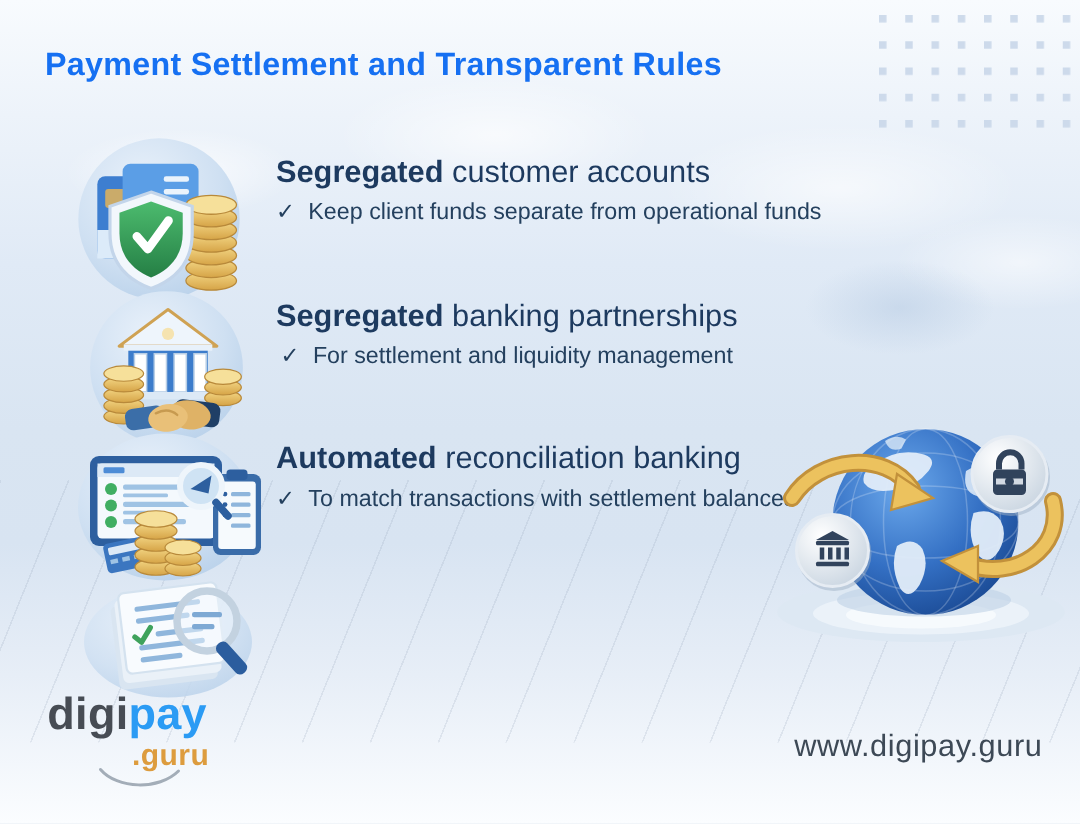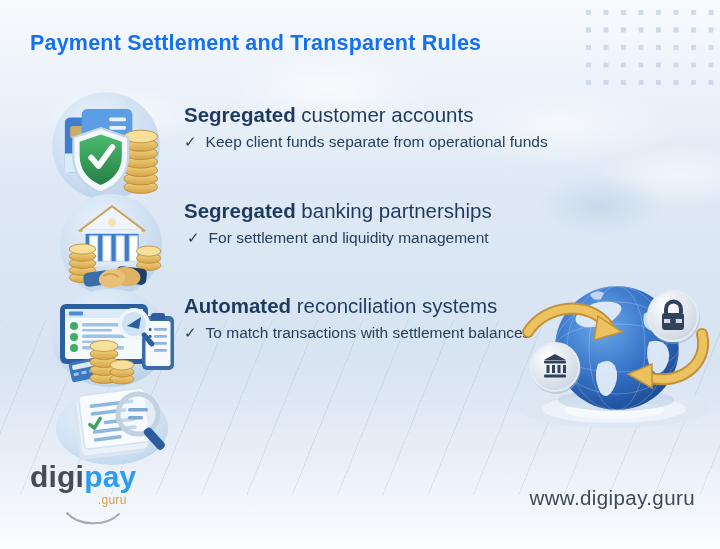--- a/index.html
+++ b/index.html
@@ -28,21 +28,21 @@
   .item-text{position:absolute;left:184px;}
   .item-heading{font-size:20.5px;color:#1d3a5f;line-height:25px;white-space:pre;}
   .item-heading .em{font-weight:700;}
   .item-heading .rest{font-weight:400;}
   .item-detail{margin-top:5px;font-size:15.5px;color:#24405e;line-height:20px;white-space:pre;text-align:center;}
   .item-detail .chk{display:inline-block;margin-right:9px;font-size:15px;}
   .logo{position:absolute;left:30px;top:462px;line-height:1;text-align:center;}
   .logo .word{font-size:30px;font-weight:700;letter-spacing:.2px;}
   .logo .digi{color:#474c54;}
   .logo .pay{color:#2b9bf4;}
-  .logo .tld{display:block;margin:2px 0 0 58px;font-size:12px;font-weight:400;color:#dd9c3e;letter-spacing:.3px;}
+  .logo .tld{display:block;margin:2px 0 0 58px;font-size:20px;font-weight:700;color:#dd9c3e;letter-spacing:.3px;}
   .logo .swoosh{position:absolute;left:34px;top:48px;}
   .website{position:absolute;right:25px;top:486px;font-size:20.5px;color:#3d4956;letter-spacing:.4px;font-weight:400;margin-left:44px;}
   .globe-wrap{position:absolute;left:494px;top:268px;}
 </style>
 </head>
 <body>
 
 <div class="canvas">
 
   <div class="map-watermark"></div>
@@ -196,21 +196,21 @@
       <ellipse cx="58" cy="84" rx="14" ry="5.5" fill="url(#gold)" stroke="#b8893a" stroke-width=".8"></ellipse>
       <ellipse cx="58" cy="76" rx="14" ry="5.5" fill="url(#gold)" stroke="#b8893a" stroke-width=".8"></ellipse>
       <ellipse cx="58" cy="68" rx="14" ry="5.5" fill="url(#gold)" stroke="#b8893a" stroke-width=".8"></ellipse>
       <ellipse cx="58" cy="60" rx="14" ry="5.5" fill="#f6e09a" stroke="#b8893a" stroke-width=".8"></ellipse>
       <ellipse cx="76" cy="93" rx="12" ry="5" fill="url(#gold)" stroke="#b8893a" stroke-width=".8"></ellipse>
       <ellipse cx="76" cy="86" rx="12" ry="5" fill="url(#gold)" stroke="#b8893a" stroke-width=".8"></ellipse>
       <ellipse cx="76" cy="79" rx="12" ry="5" fill="#f6e09a" stroke="#b8893a" stroke-width=".8"></ellipse>
     </g>
   </svg>
   <div class="item-text" style="top:293px">
-    <div class="item-heading"><span class="em">Automated</span><span class="rest"> reconciliation systems</span></div>
+    <div class="item-heading"><span class="em">Automated</span><span class="rest"> reconciliation banking</span></div>
     <div class="item-detail"><span class="chk">✓</span><span>To match transactions with settlement balances</span></div>
   </div>
 
   <svg class="item-icon" style="left:52px;top:380px" width="128" height="88" viewBox="0 0 128 88">
     <ellipse cx="60" cy="48" rx="56" ry="37" fill="url(#cbg)" opacity=".85"></ellipse>
     <g transform="rotate(-7 60 44)">
       <rect x="24" y="20" width="66" height="56" rx="4" fill="#d9e5f1"></rect>
       <rect x="27" y="16" width="66" height="56" rx="4" fill="#eaf1f8"></rect>
       <rect x="30" y="12" width="66" height="54" rx="4" fill="#f8fbfe" stroke="#d4e2ef" stroke-width="1.5"></rect>
       <g fill="#8fb6dc">

